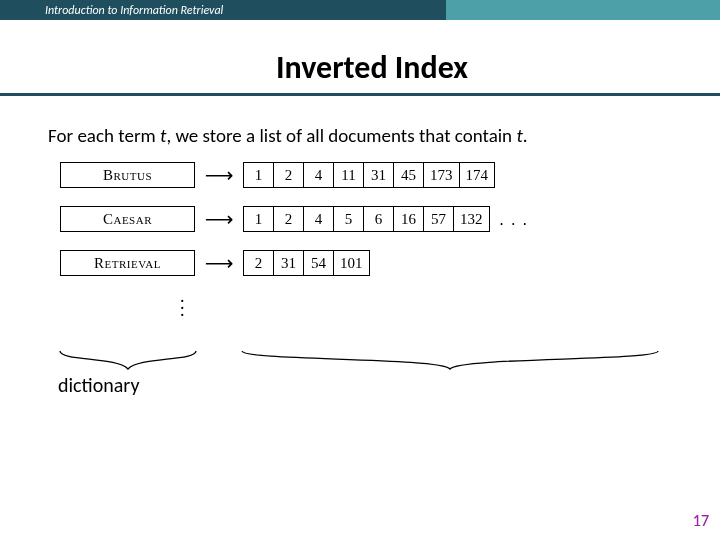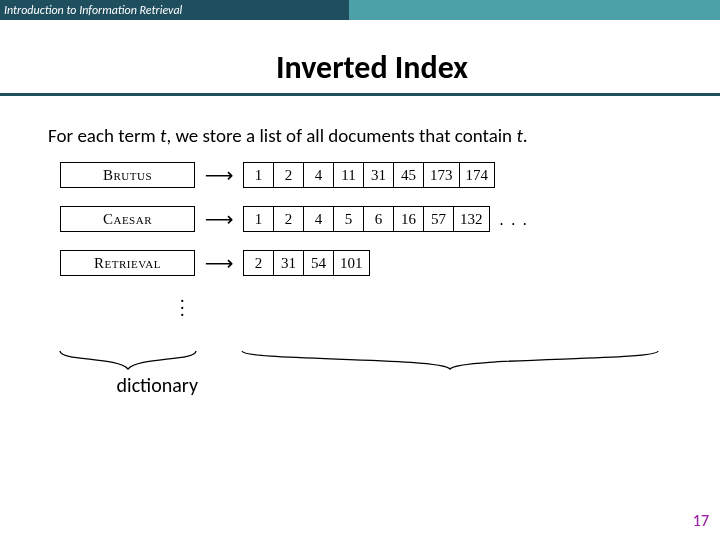--- a/index.html
+++ b/index.html
@@ -1,35 +1,35 @@
 <!DOCTYPE html>
 <html><head>
 <meta charset="utf-8">
 <style>
   * { margin: 0; padding: 0; box-sizing: border-box; }
   body { width: 720px; height: 540px; font-family: Calibri, Arial, sans-serif; background: #fff; overflow: hidden; }
   .header-bar { width: 100%; height: 20px; background: #1f4e5f; display: flex; }
-  .header-dark { height: 100%; width: 349px; display: flex; align-items: center; padding-left: 4px; }
+  .header-dark { height: 100%; width: 405px; display: flex; align-items: center; padding-left: 4px; margin-left: 41px; }
   .header-title { color: #fff; font-style: italic; font-size: 12px; }
   .header-teal { height: 100%; flex: 1; background: #4ea0a8; }
   .slide-title { font-size: 32px; color: #000; margin: 28px 0 6px 24px; text-align: center; }
   .title-underline { height: 3px; background: #1f4e5f; margin: 0 0 0 0; width: 100%; }
   .body-text { font-size: 19px; margin: 28px 11px 14px 48px; }
   .body-text .t { font-style: italic; }
   .rows { margin-left: 60px; }
   .row { display: flex; align-items: center; margin-bottom: 16px; height: 28px; }
   .term-box { border: 1px solid #000; width: 135px; height: 26px; display: flex; align-items: center; justify-content: center; font-variant: small-caps; font-family: Georgia, serif; font-size: 15px; letter-spacing: 0.5px; }
   .arrow { width: 48px; text-align: center; font-size: 20px; font-family: serif; }
   .posting-list { display: flex; }
   .pcell { border: 1px solid #000; border-right: none; height: 26px; min-width: 30px; padding: 0 6px; display: flex; align-items: center; justify-content: center; font-size: 15px; font-family: Georgia, serif; }
   .pcell:last-child { border-right: 1px solid #000; }
   .dots { margin-left: 10px; font-size: 16px; letter-spacing: 2px; align-self: center; }
   .vdots { margin-left: 120px; font-size: 18px; letter-spacing: 0; line-height: 0.4; font-family: serif; }
   .braces { display: flex; margin-top: 34px; margin-left: 58px; align-items: flex-start; }
-  .brace-group { display: flex; flex-direction: column; align-items: flex-end; }
+  .brace-group { display: flex; flex-direction: column; align-items: flex-start; }
   .brace-svg { display: block; }
   .brace-label { font-size: 20px; margin-top: 2px; }
   .gap { width: 42px; }
   .pagenum { position: absolute; bottom: 10px; right: 11px; font-size: 16px; color: #a21caf; text-shadow: 0 0 0.5px #9a9a9a; }
 </style>
 </head>
 <body>
 
 <div class="header-bar">
   <div class="header-dark">

